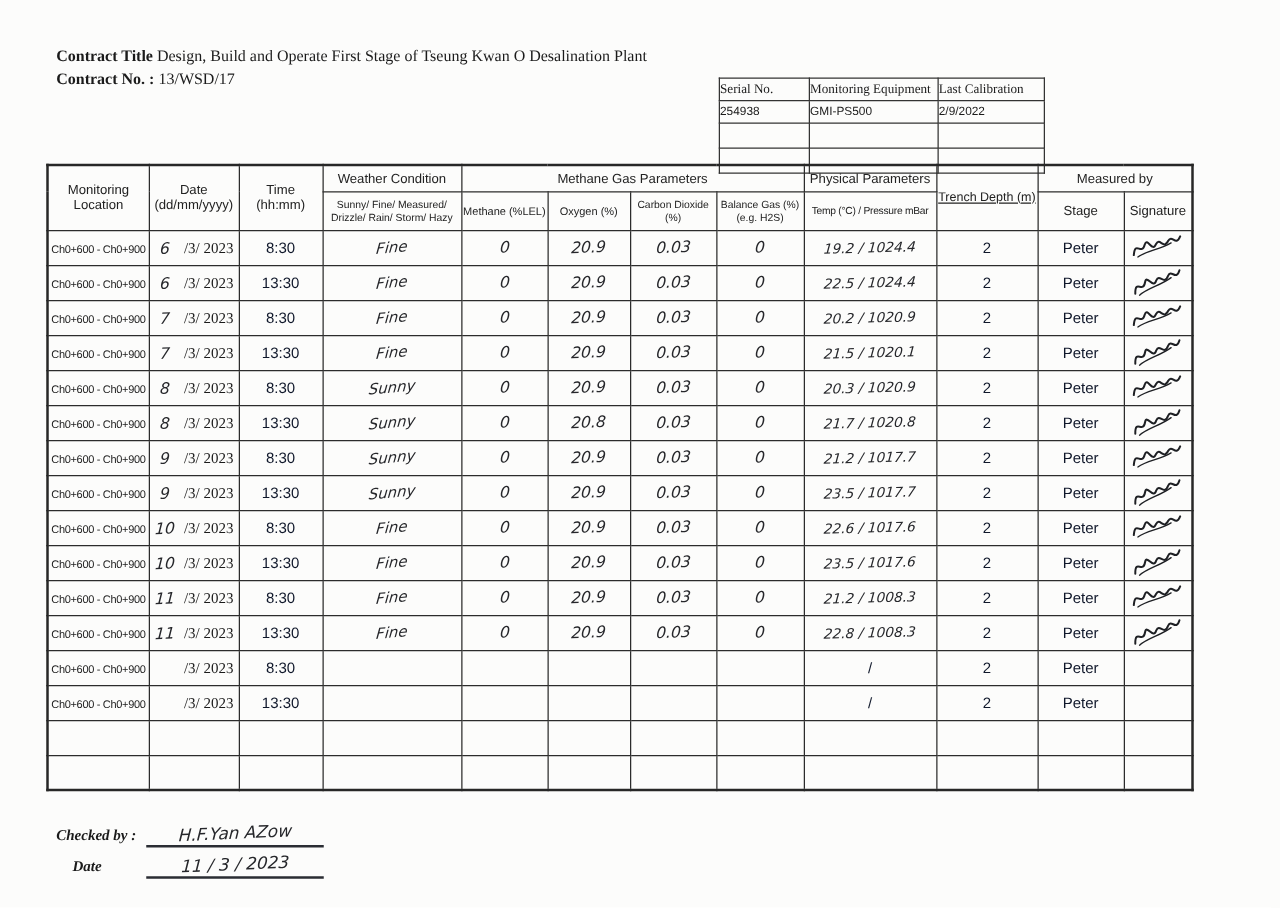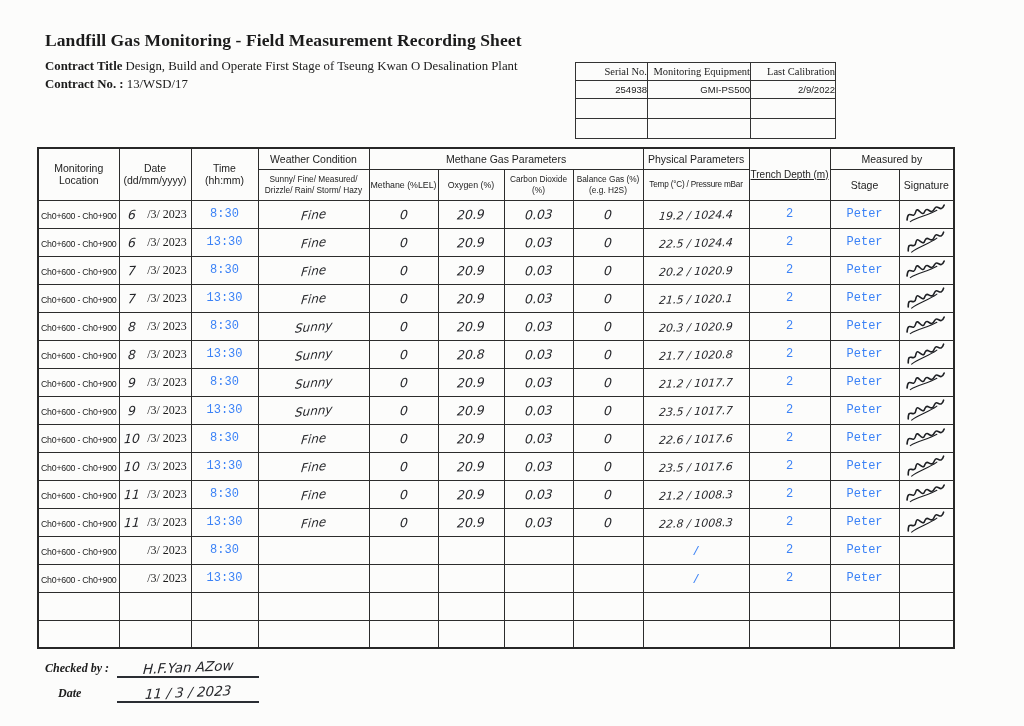--- a/index.html
+++ b/index.html
@@ -9,42 +9,42 @@
   
   .hdr{position:absolute;left:45px;top:30px;width:540px;}
   .title{font-size:17.5px;font-weight:bold;letter-spacing:.1px;white-space:nowrap;}
   .cline{margin-top:8px;font-size:12.8px;white-space:nowrap;}
   .cline + .cline{margin-top:3px;}
   .b{font-weight:bold;}
 
   
   table{border-collapse:collapse;}
   .equip{position:absolute;left:575px;top:62px;width:260px;table-layout:fixed;}
-  .equip th,.equip td{border:1px solid #333;padding:0;text-align:right;overflow:hidden;}
+  .equip th,.equip td{border:1px solid #333;padding:0;text-align:left;overflow:hidden;}
   .equip th{font-family:"Liberation Serif",serif;font-weight:normal;font-size:10.5px;height:17px;white-space:nowrap;}
   .equip td{font-family:"Liberation Sans",sans-serif;font-size:9.5px;height:17px;margin-top:12px;}
   .equip tr.tall td{height:19px;}
 
   
-  .main{position:absolute;left:37px;top:147px;width:916px;table-layout:fixed;border:2px solid #272727;}
+  .main{position:absolute;left:37px;top:131px;width:916px;table-layout:fixed;border:2px solid #272727;}
   .main th,.main td{border-left:1px solid #2c2c2c;border-right:1px solid #2c2c2c;
       border-top:1.5px solid #2c2c2c;border-bottom:1.5px solid #2c2c2c;
       padding:0;text-align:center;vertical-align:middle;overflow:hidden;}
   .main thead th{font-family:"Liberation Sans",sans-serif;font-weight:normal;color:#222;}
   .h-main{font-size:10.5px;}
   .h-sub{font-size:8.3px;line-height:1.25;}
   .h-subM{font-size:8.8px;white-space:nowrap;}
   .h-tp{font-size:8.2px;letter-spacing:-.2px;white-space:nowrap;}
   .h-trench{font-size:10px;white-space:nowrap;text-decoration:underline;}
   .grow{height:21px;}
   .srow{height:31px;}
   .pre{white-space:pre-line;}
   .main tbody tr{height:28px;padding-left:24px;}
   .loc{font-family:"Liberation Sans",sans-serif;font-size:8.8px;letter-spacing:-.25px;white-space:nowrap;color:#1d1d1d;}
-  .printed{font-family:Liberation Mono, monospace;font-size:12px;color:#3b82f6;}
+  .printed{font-family:Liberation Sans, sans-serif;font-size:12px;color:#0f172a;}
   .datewrap{display:flex;align-items:center;height:100%;}
   .datewrap .day{flex:0 0 24px;text-align:center;}
   .datewrap .datepre{flex:1;text-align:center;font-family:"Liberation Serif",serif;font-size:12px;}
   .hw{font-family:"DejaVu Sans",sans-serif;font-style:italic;font-size:12.5px;color:#26272b;
       display:inline-block;transform:rotate(-2.5deg) skewX(-6deg);}
   .hw.tp{font-size:11px;white-space:nowrap;transform:rotate(-1.5deg) skewX(-6deg);}
   .c-weather .hw{transform:rotate(-5deg) skewX(-10deg);font-size:12px;}
   .slash{transform:none;font-style:normal;}
   .c-sig svg{transform:rotate(-9deg);}
   .main tbody tr:nth-child(even) .c-sig svg{transform:rotate(-15deg) translateY(1px);}
@@ -57,21 +57,20 @@
   .frow.d .flabel{padding-left:13px;box-sizing:border-box;}
   .fline{flex:1;border-bottom:2px solid #2a2d33;text-align:center;}
   .fline .hw{font-size:13.5px;margin-bottom:-2px;white-space:nowrap;}
 </style>
 </head>
 <body>
 
 <div class="sheet">
 
   <div class="hdr">
-    <div class="title">Landfill Gas Monitoring - Field Measurement Recording Sheet</div>
     <div class="cline">
       <span class="b">Contract Title</span>
       <span>Design, Build and Operate First Stage of Tseung Kwan O Desalination Plant</span>
     </div>
     <div class="cline">
       <span class="b">Contract No. :</span>
       <span>13/WSD/17</span>
     </div>
   </div>
 

